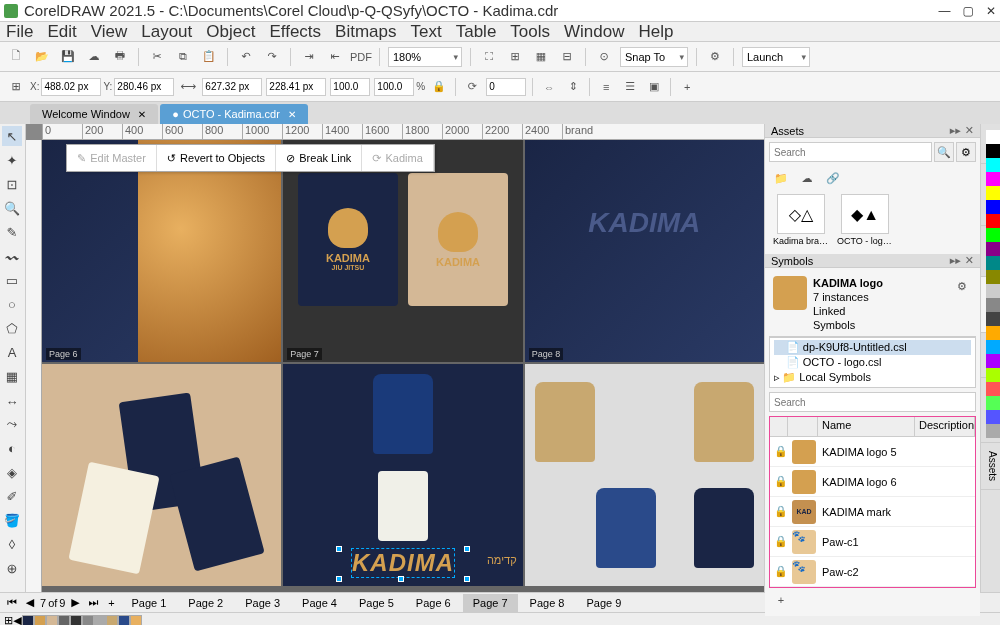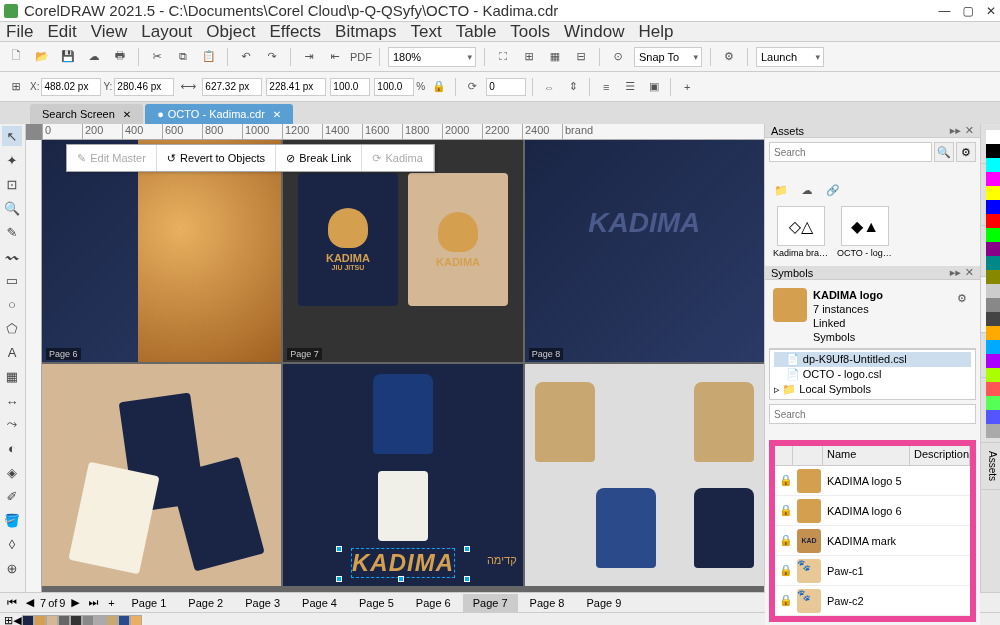--- a/index.html
+++ b/index.html
@@ -48,35 +48,35 @@
 .kadima-text{position:absolute;bottom:8px;left:50%;transform:translateX(-50%);font-size:24px;font-weight:900;color:#d4a050;letter-spacing:1px;font-style:italic}
 .selected-text{border:1px dashed #0af}
 .sel-handle{position:absolute;width:6px;height:6px;background:#0af;border:1px solid #fff}
 .right-panels{width:216px;background:#f0f0f0;display:flex;flex-direction:column;border-left:1px solid #ccc}
 .right-tabs{width:20px;background:#e0e0e0;display:flex;flex-direction:column;border-left:1px solid #ccc}
 .right-tabs .vtab{writing-mode:vertical-rl;padding:8px 2px;font-size:10px;cursor:pointer;border-bottom:1px solid #ccc;text-align:center}
 .right-tabs .vtab.active{background:#f5f5f5}
 .panel-hdr{height:22px;background:#ddd;display:flex;align-items:center;padding:0 6px;font-size:11px;border-bottom:1px solid #ccc;justify-content:space-between}
 .panel-hdr .pbtns{display:flex;gap:4px;font-size:10px;color:#666}
 .panel-body{padding:4px;background:#f5f5f5}
-.search-row{display:flex;gap:2px;margin-bottom:16px}
+.search-row{display:flex;gap:2px;margin-bottom:4px}
 .search-row input{flex:1;height:20px;border:1px solid #ccc;padding:0 4px;font-size:10px}
 .search-row .sbtn{width:20px;height:20px;border:1px solid #ccc;background:#eee;display:flex;align-items:center;justify-content:center;cursor:pointer}
 .asset-thumbs{display:flex;gap:8px;padding:4px}
 .asset-item{display:flex;flex-direction:column;align-items:center;gap:2px;width:56px}
 .asset-item .athumb{width:48px;height:40px;border:1px solid #ccc;background:#fff;display:flex;align-items:center;justify-content:center;font-size:16px}
 .asset-item .aname{font-size:9px;text-align:center;white-space:nowrap;overflow:hidden;text-overflow:ellipsis;width:100%}
 .symbol-info{display:flex;gap:6px;padding:4px;border-bottom:1px solid #ccc}
 .symbol-info .sthumb{width:34px;height:34px;background:#d4a050;border-radius:4px}
 .symbol-info .sdetails{flex:1;font-size:10px;line-height:14px}
 .symbol-info .sdetails .sname{font-weight:bold;font-size:11px}
 .tree{padding:2px 4px;font-size:10px;background:#fff;border:1px solid #ccc;max-height:60px;overflow:auto}
 .tree .tnode{padding:1px 0 1px 12px;cursor:pointer}
 .tree .tnode.sel{background:#cde}
-.symbol-list{flex:1;overflow:auto;background:#fff;border:6px solid #ec4899}
+.symbol-list{flex:1;overflow:auto;background:#fff;border:1px solid #ec4899}
 .symbol-list .shdr{display:flex;height:20px;background:#eee;border-bottom:1px solid #ccc;font-size:10px}
 .symbol-list .shdr div{padding:2px 4px;border-right:1px solid #ccc}
 .symbol-list .srow{display:flex;align-items:center;height:30px;border-bottom:1px solid #eee;padding:0 4px;gap:6px;font-size:10px}
 .symbol-list .srow .lock{width:12px;color:#888}
 .symbol-list .srow .sicon{width:24px;height:24px;background:#d4a050;border-radius:3px}
 .symbol-list .srow .sicon.paw{background:#e8c896}
 .color-palette{position:absolute;right:0;top:130px;width:14px;display:flex;flex-direction:column}
 .color-palette .sw{width:14px;height:14px;cursor:pointer}
 .pagenav{height:20px;background:#eee;border-top:1px solid #ccc;display:flex;align-items:center;padding:0 4px;gap:2px;font-size:10px}
 .pagenav .pnbtn{width:16px;height:16px;display:flex;align-items:center;justify-content:center;cursor:pointer}
@@ -127,21 +127,21 @@
   <div class="tbtn">⧉</div>
   <div class="tbtn">📋</div>
   <div class="sep"></div>
   <div class="tbtn">↶</div>
   <div class="tbtn">↷</div>
   <div class="sep"></div>
   <div class="tbtn">⇥</div>
   <div class="tbtn">⇤</div>
   <div class="tbtn">PDF</div>
   <div class="sep"></div>
-  <div class="dropdown" style="width:88px">
+  <div class="dropdown" style="width:74px">
       <span>180%</span>
     </div>
   <div class="sep"></div>
   <div class="tbtn">⛶</div>
   <div class="tbtn">⊞</div>
   <div class="tbtn">▦</div>
   <div class="tbtn">⊟</div>
   <div class="sep"></div>
   <div class="tbtn">⊙</div>
   <div class="dropdown" style="width:68px">
@@ -191,21 +191,21 @@
   <div class="sep"></div>
   <div class="tbtn">≡</div>
   <div class="tbtn">☰</div>
   <div class="tbtn">▣</div>
   <div class="sep"></div>
   <div class="tbtn">+</div>
 </div>
 
 <div class="tabs">
   <div class="tab">
-      <span>Search Screen</span>
+      <span>Welcome Window</span>
       <span class="x">✕</span>
     </div>
   <div class="tab active">
       <span>●</span>
       <span>OCTO - Kadima.cdr</span>
       <span class="x">✕</span>
     </div>
 </div>
 
 <div class="main">

